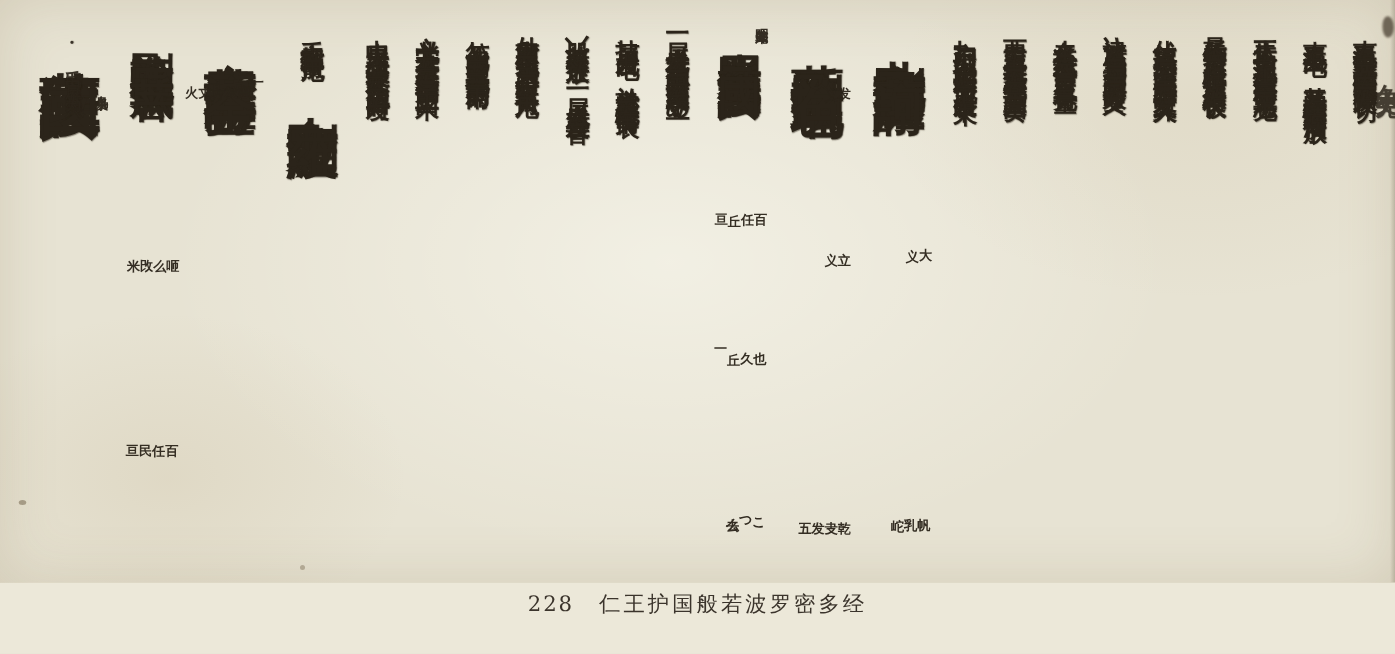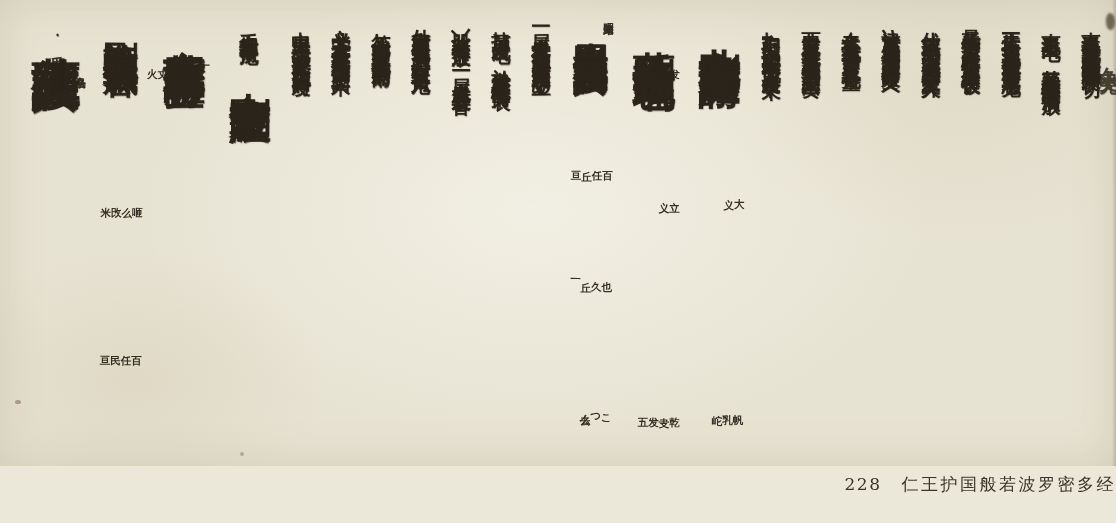--- a/index.html
+++ b/index.html
@@ -60,21 +60,21 @@
   .run.md{font-size:35px;letter-spacing:2px}
   .run.sm{font-size:19px;letter-spacing:2.5px}
   .run.t {font-size:13px;letter-spacing:3px;opacity:.92}
   .run.xs{
     position:absolute;right:-5px;font-size:10.5px;letter-spacing:.5px;
     opacity:.95;text-shadow:none;font-weight:700;
   }
   
   .caption{
     position:absolute;left:0;right:0;top:470px;height:30px;
-    text-align:right;color:#3b342c;font-size:17px;line-height:28px;
+    text-align:center;color:#3b342c;font-size:17px;line-height:28px;
   }
   .caption .num{letter-spacing:1.5px;margin-right:20px;}
   .caption .ttl{letter-spacing:2.5px;}
 </style>
 </head>
 <body>
 
 <div class="scan">
   <div class="cols">
       <div class="col edge" style="padding-top: 46px;"><span class="run sm">久申丈先</span></div>

